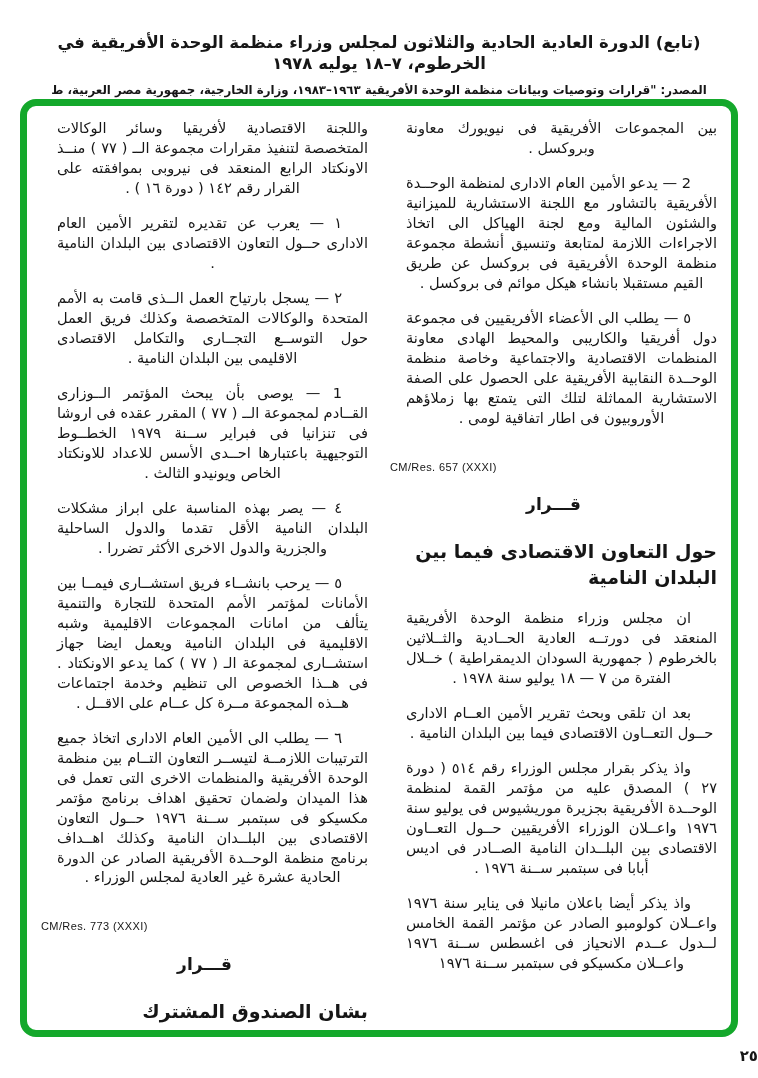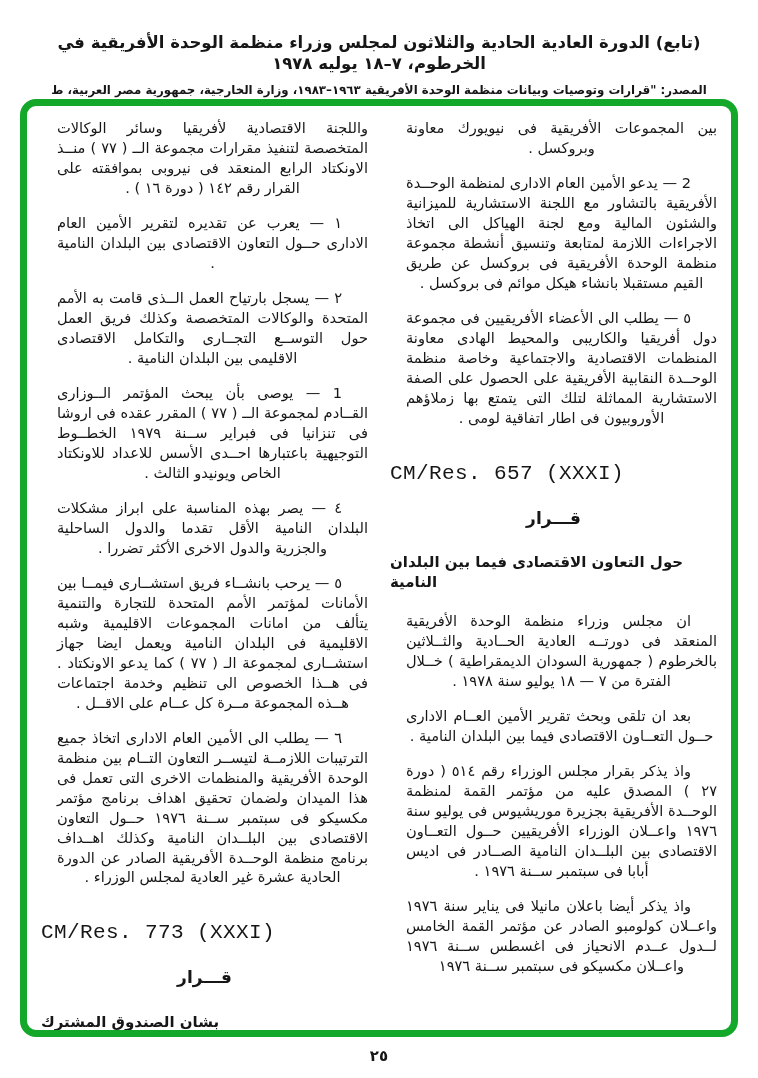--- a/index.html
+++ b/index.html
@@ -50,42 +50,42 @@
   .para {
     margin:0 0 15px 16px;
     text-align:justify;
     text-align-last:center;
   }
   .para.indent { text-indent:26px; }
   .ref {
     direction:ltr;
     text-align:left;
     text-align-last:left;
-    font-family:Liberation Mono, monospace;
-    font-size:21px;
+    font-family:Liberation Sans, sans-serif;
+    font-size:11px;
     letter-spacing:0.4px;
     margin:32px 0 14px 0;
     white-space:nowrap;
   }
   .heading {
     text-align:center;
     font-weight:bold;
     font-size:17px;
     margin:18px 0 22px 0;
   }
   .subheading {
-    text-align:left;
+    text-align:right;
     font-weight:bold;
-    font-size:15px;
+    font-size:19px;
     margin:0 0 18px 0;
   }
   .page-number {
     position:absolute;
     bottom:13px; left:0; right:0;
-    text-align:center;
+    text-align:right;
     font-weight:bold;
     font-size:15px;
     direction:rtl;
   }
 </style>
 </head>
 <body>
 
 <div class="header">
   <div class="header-title">(تابع) الدورة العادية الحادية والثلاثون لمجلس وزراء منظمة الوحدة الأفريقية في الخرطوم، ٧–١٨ يوليه ١٩٧٨</div>

